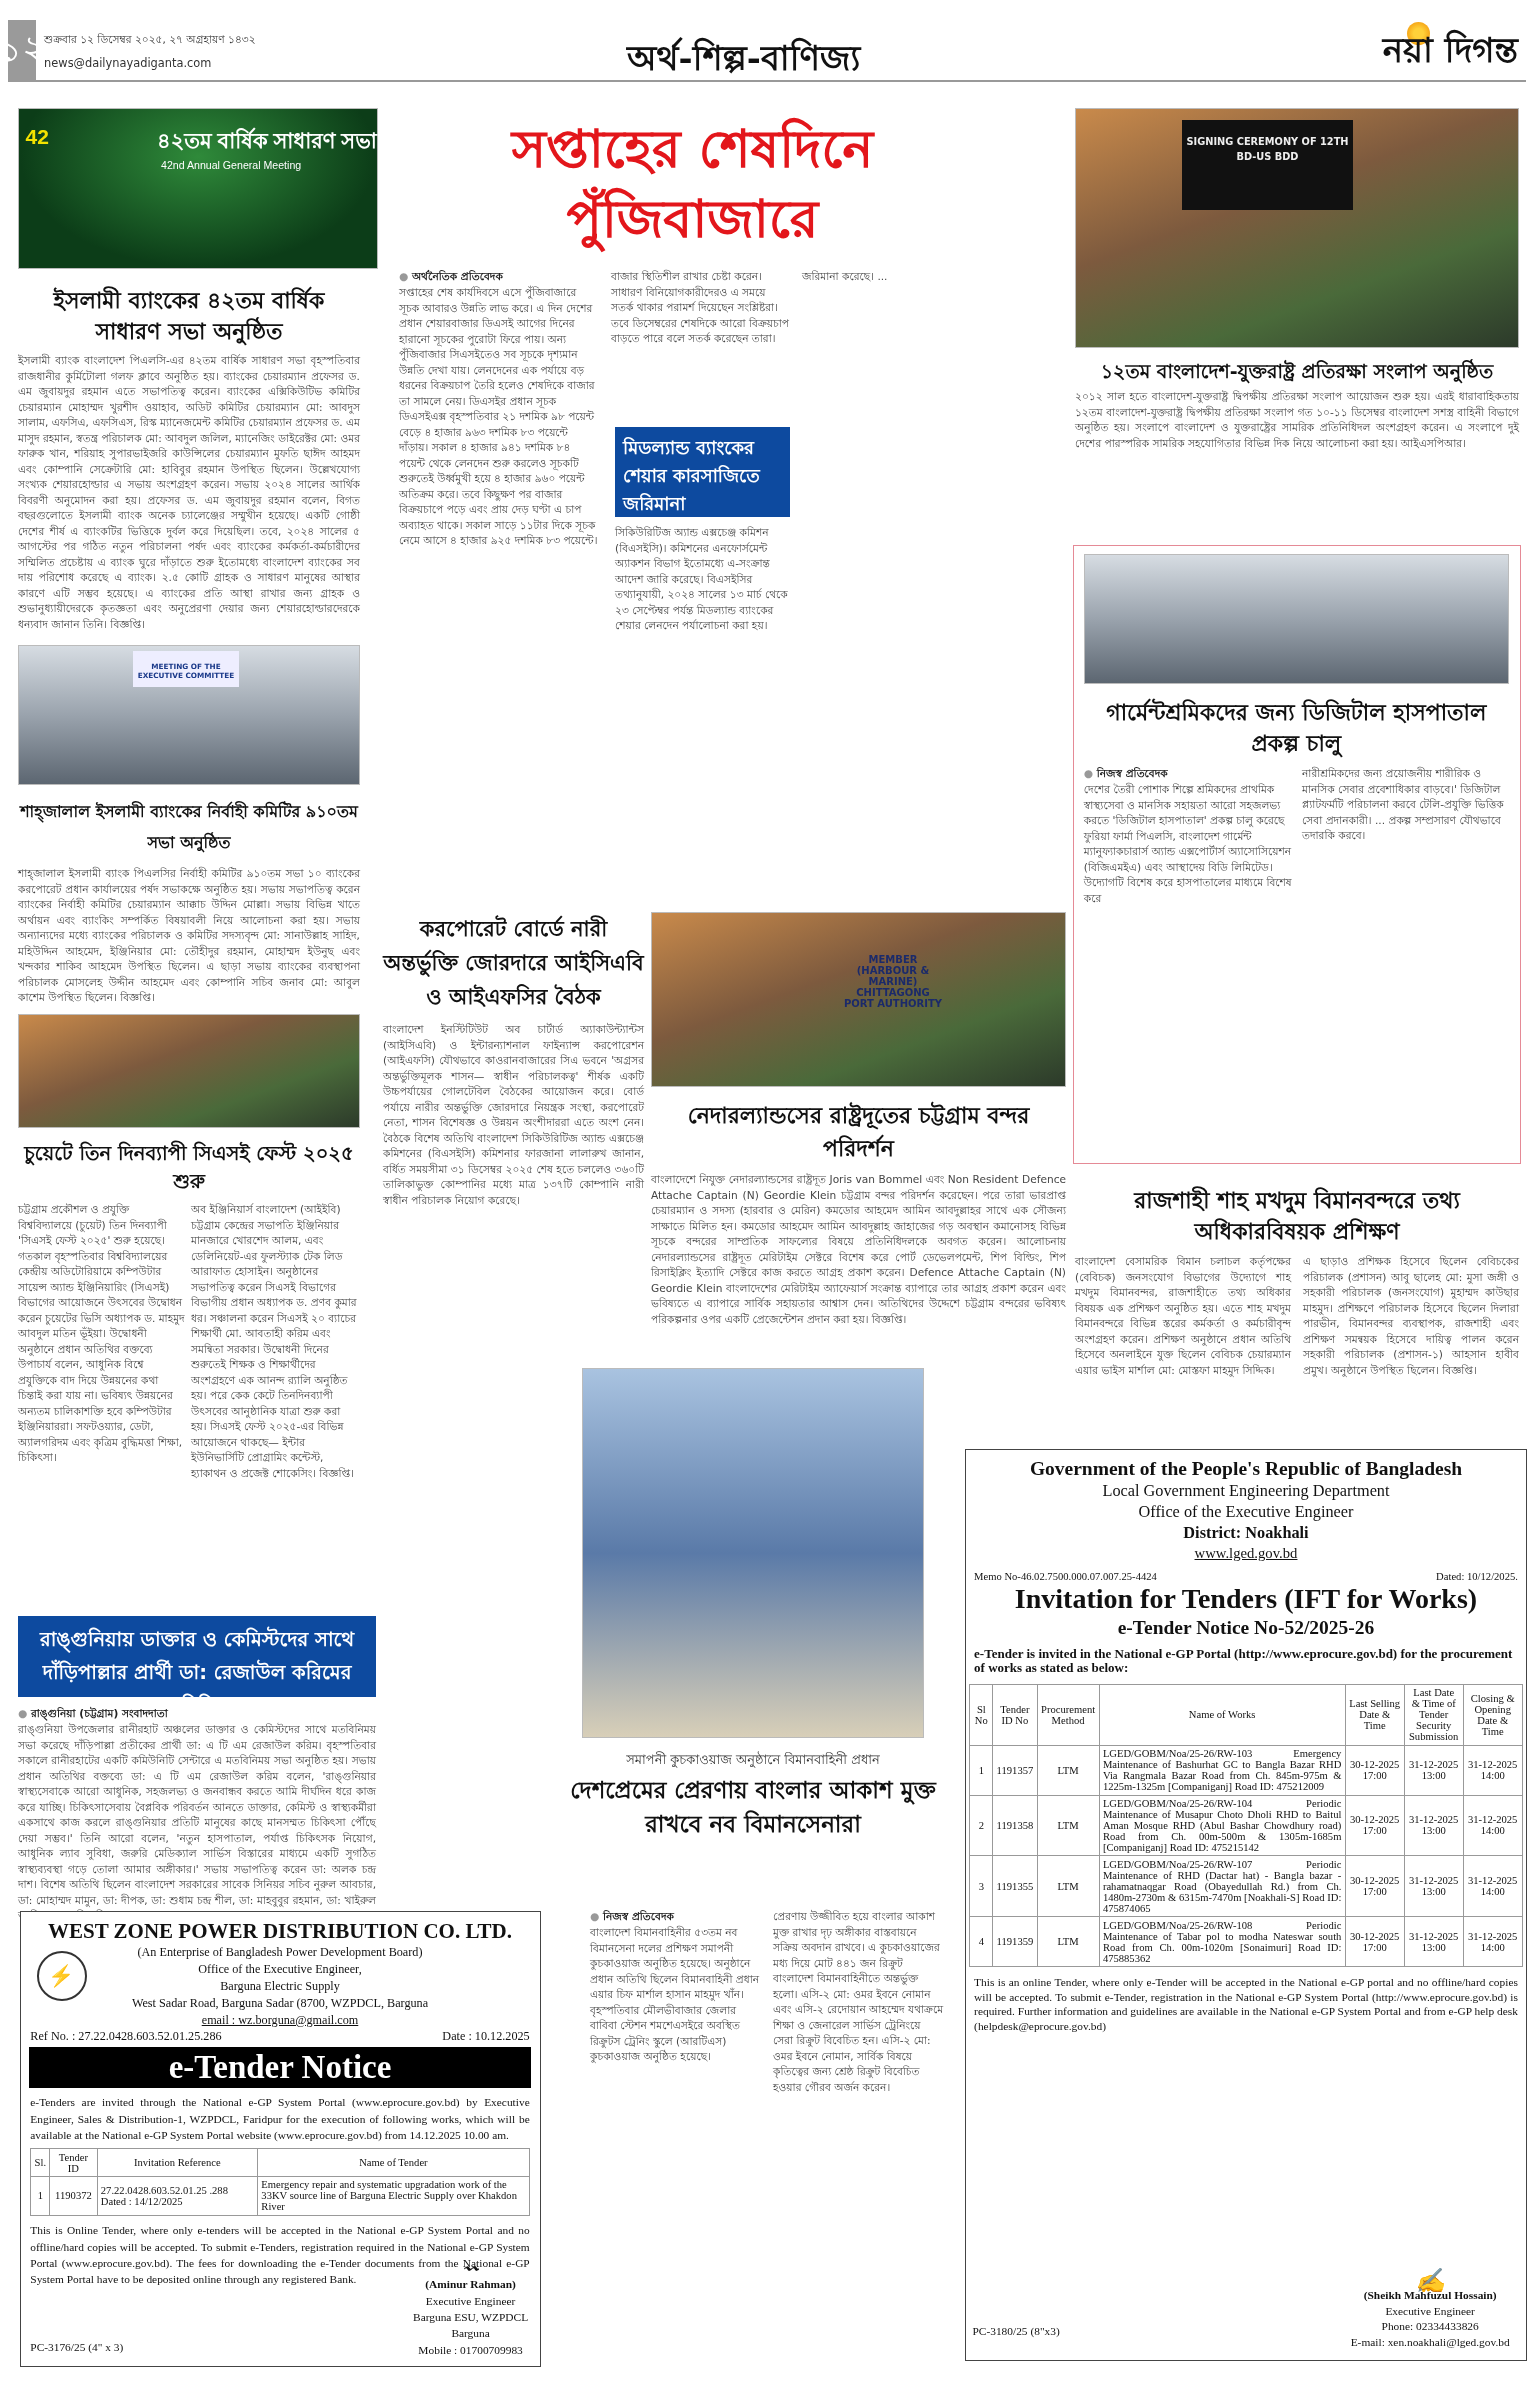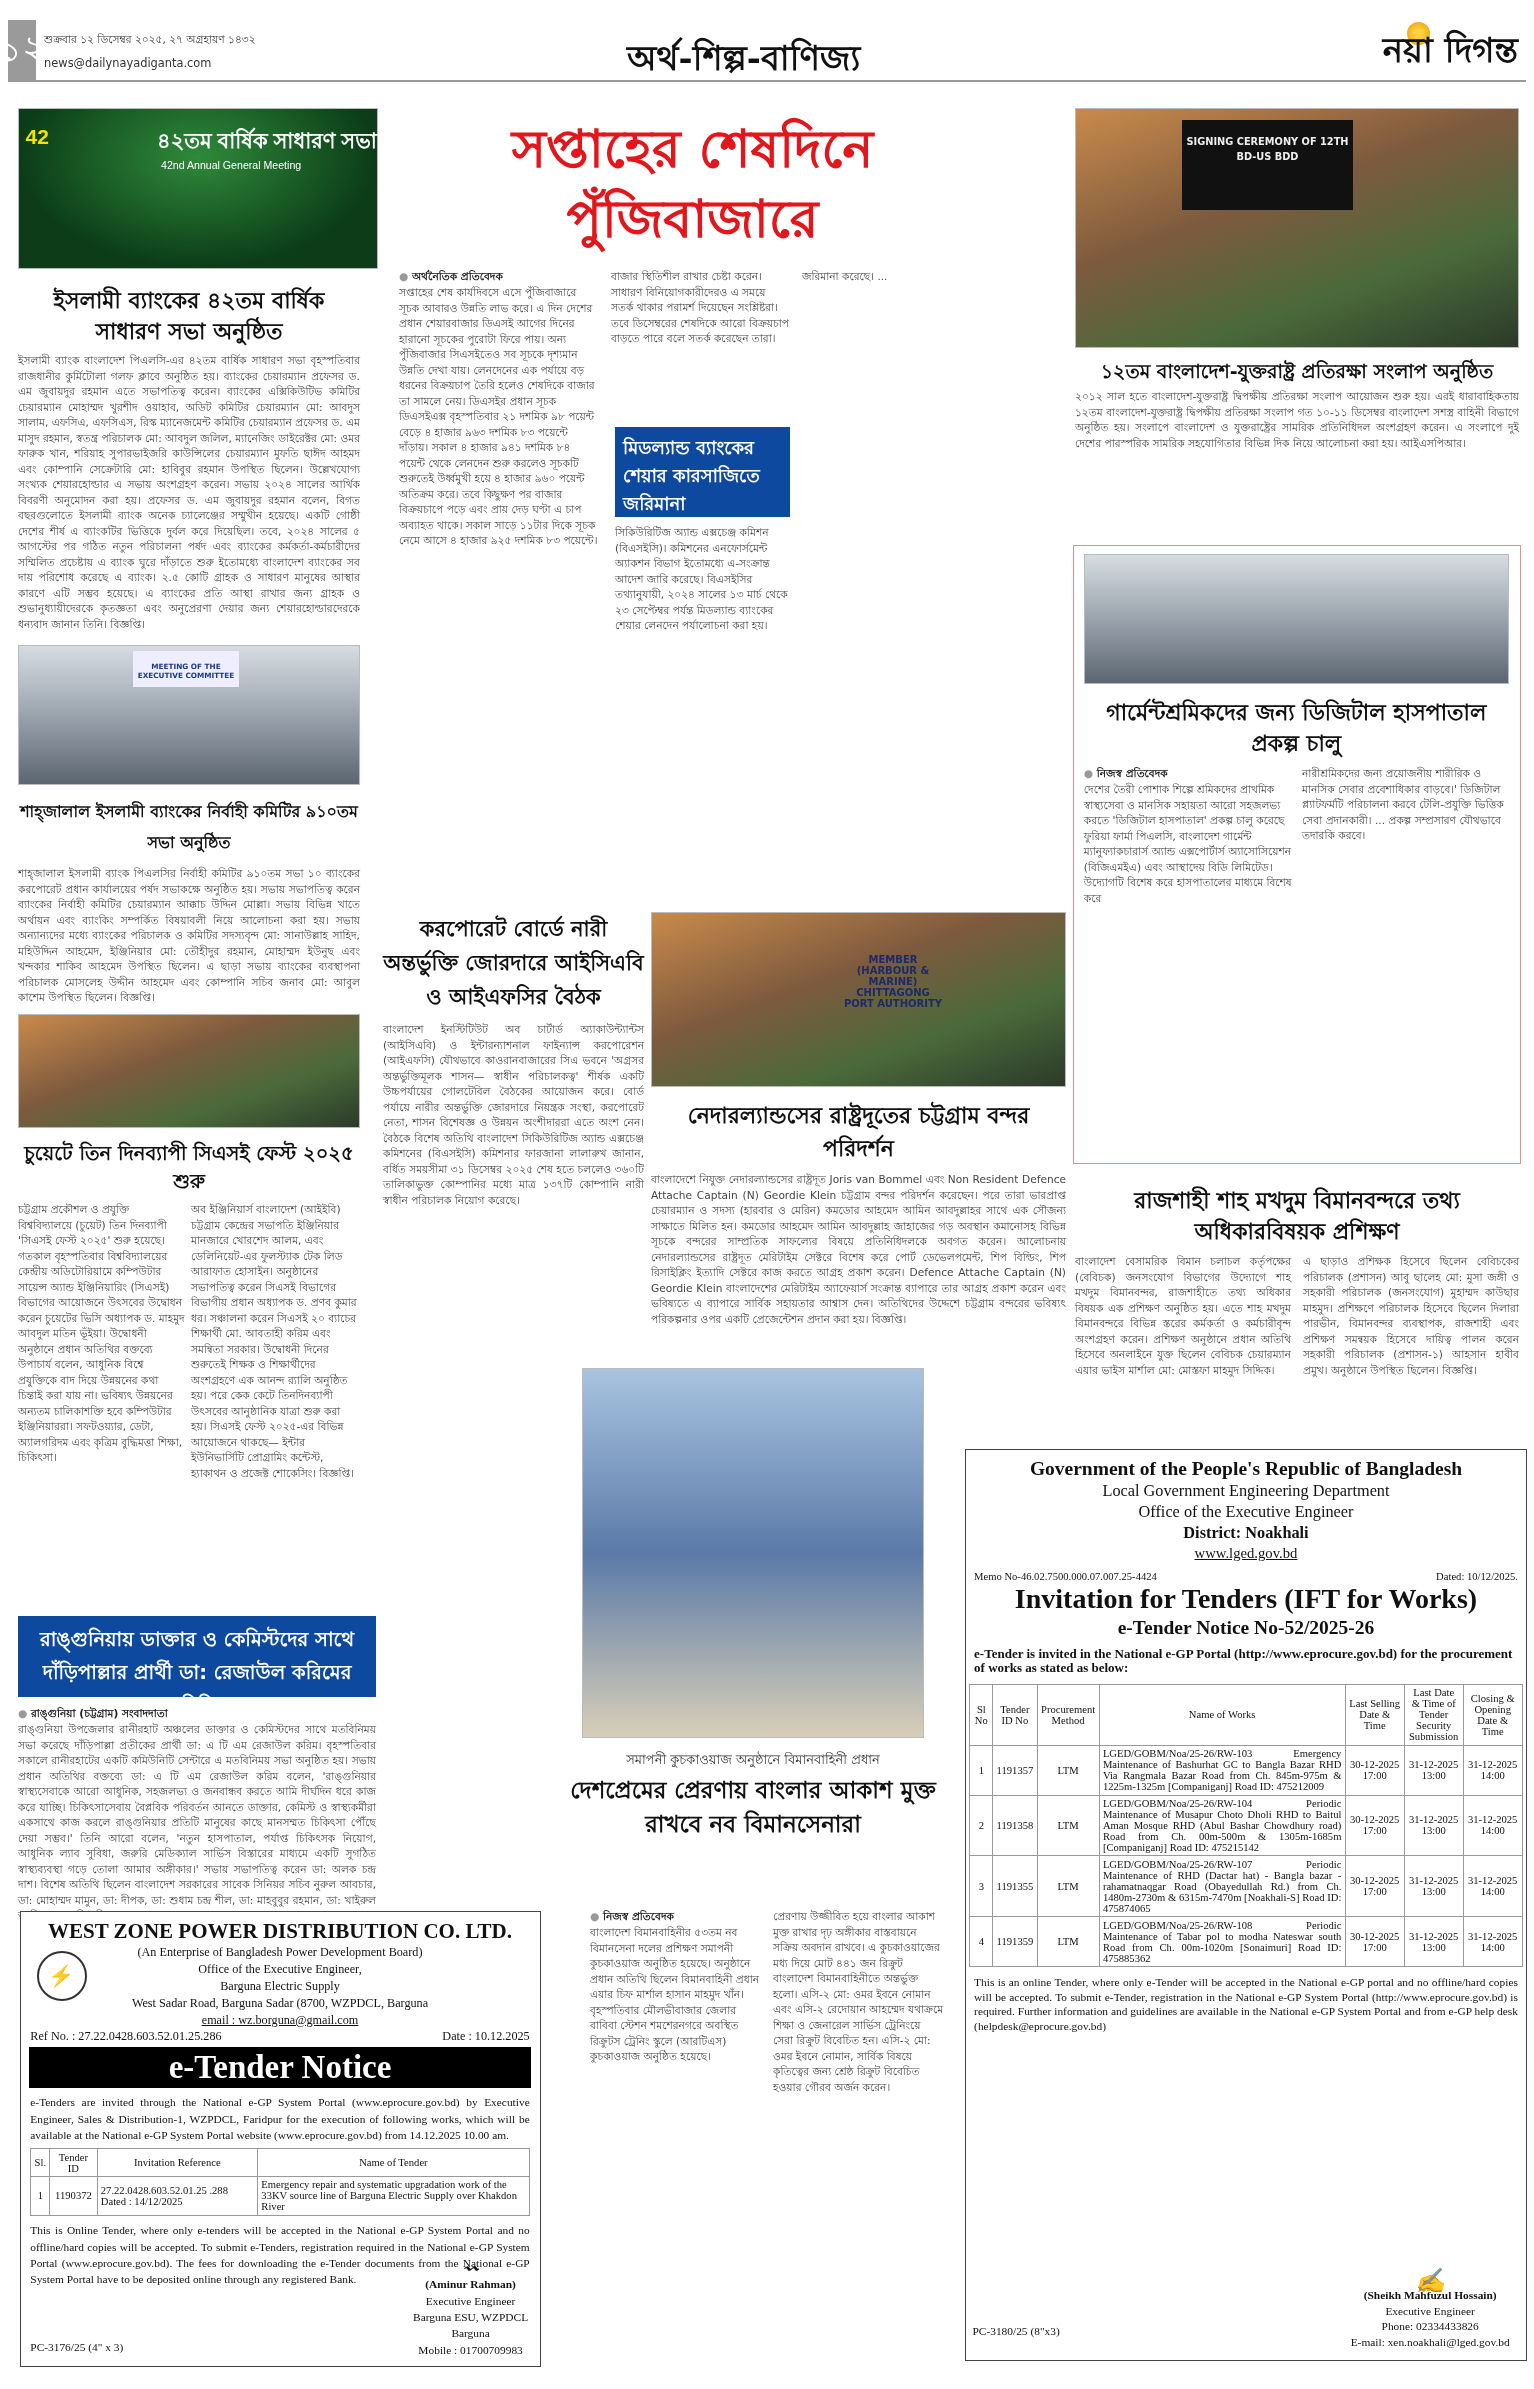--- a/index.html
+++ b/index.html
@@ -101,21 +101,21 @@
 <div class="abs photo room" style="left:651px;top:912px;width:415px;height:175px;">
   <div style="position:absolute;left:188px;top:41px;color:#1b2a6a;font-size:10px;font-weight:bold;width:106px;text-align:center;">MEMBER (HARBOUR &amp; MARINE) CHITTAGONG PORT AUTHORITY</div>
 </div>
 <div class="abs hl" style="left:651px;top:1099px;width:415px;font-size:22px;line-height:33px;">নেদারল্যান্ডসের রাষ্ট্রদূতের চট্টগ্রাম বন্দর পরিদর্শন</div>
 <div class="abs body-text" style="left:651px;top:1172px;width:415px;">বাংলাদেশে নিযুক্ত নেদারল্যান্ডসের রাষ্ট্রদূত Joris van Bommel এবং Non Resident Defence Attache Captain (N) Geordie Klein চট্টগ্রাম বন্দর পরিদর্শন করেছেন। পরে তারা ভারপ্রাপ্ত চেয়ারম্যান ও সদস্য (হারবার ও মেরিন) কমডোর আহমেদ আমিন আবদুল্লাহর সাথে এক সৌজন্য সাক্ষাতে মিলিত হন। কমডোর আহমেদ আমিন আবদুল্লাহ জাহাজের গড় অবস্থান কমানোসহ বিভিন্ন সূচকে বন্দরের সাম্প্রতিক সাফল্যের বিষয়ে প্রতিনিধিদলকে অবগত করেন। আলোচনায় নেদারল্যান্ডসের রাষ্ট্রদূত মেরিটাইম সেক্টরে বিশেষ করে পোর্ট ডেভেলপমেন্ট, শিপ বিল্ডিং, শিপ রিসাইক্লিং ইত্যাদি সেক্টরে কাজ করতে আগ্রহ প্রকাশ করেন। Defence Attache Captain (N) Geordie Klein বাংলাদেশের মেরিটাইম অ্যাফেয়ার্স সংক্রান্ত ব্যাপারে তার আগ্রহ প্রকাশ করেন এবং ভবিষ্যতে এ ব্যাপারে সার্বিক সহায়তার আশ্বাস দেন। অতিথিদের উদ্দেশে চট্টগ্রাম বন্দরের ভবিষ্যৎ পরিকল্পনার ওপর একটি প্রেজেন্টেশন প্রদান করা হয়। বিজ্ঞপ্তি।</div>
 
 <div class="abs photo parade" style="left:582px;top:1368px;width:342px;height:370px;"></div>
 <div class="abs hl" style="left:570px;top:1750px;width:366px;font-size:13px;font-weight:normal;color:#333;">সমাপনী কুচকাওয়াজ অনুষ্ঠানে বিমানবাহিনী প্রধান</div>
 <div class="abs hl" style="left:570px;top:1773px;width:366px;font-size:23px;line-height:34px;">দেশপ্রেমের প্রেরণায় বাংলার আকাশ মুক্ত রাখবে নব বিমানসেনারা</div>
 <div class="abs byline" style="left:590px;top:1909px;">নিজস্ব প্রতিবেদক</div>
-<div class="abs body-text" style="left:590px;top:1925px;width:171px;text-align:left;">বাংলাদেশ বিমানবাহিনীর ৫৩তম নব বিমানসেনা দলের প্রশিক্ষণ সমাপনী কুচকাওয়াজ অনুষ্ঠিত হয়েছে। অনুষ্ঠানে প্রধান অতিথি ছিলেন বিমানবাহিনী প্রধান এয়ার চিফ মার্শাল হাসান মাহমুদ খাঁন। বৃহস্পতিবার মৌলভীবাজার জেলার বাবিবা স্টেশন শমশেরনগরে অবস্থিত রিক্রুটস ট্রেনিং স্কুলে (আরটিএস) কুচকাওয়াজ অনুষ্ঠিত হয়েছে।</div>
+<div class="abs body-text" style="left:590px;top:1925px;width:171px;text-align:left;">বাংলাদেশ বিমানবাহিনীর ৫৩তম নব বিমানসেনা দলের প্রশিক্ষণ সমাপনী কুচকাওয়াজ অনুষ্ঠিত হয়েছে। অনুষ্ঠানে প্রধান অতিথি ছিলেন বিমানবাহিনী প্রধান এয়ার চিফ মার্শাল হাসান মাহমুদ খাঁন। বৃহস্পতিবার মৌলভীবাজার জেলার বাবিবা স্টেশন শমশেএসইরে অবস্থিত রিক্রুটস ট্রেনিং স্কুলে (আরটিএস) কুচকাওয়াজ অনুষ্ঠিত হয়েছে।</div>
 <div class="abs body-text" style="left:773px;top:1909px;width:171px;text-align:left;">প্রেরণায় উজ্জীবিত হয়ে বাংলার আকাশ মুক্ত রাখার দৃঢ় অঙ্গীকার বাস্তবায়নে সক্রিয় অবদান রাখবে। এ কুচকাওয়াজের মধ্য দিয়ে মোট ৪৪১ জন রিক্রুট বাংলাদেশ বিমানবাহিনীতে অন্তর্ভুক্ত হলো। এসি-২ মো: ওমর ইবনে নোমান এবং এসি-২ রেদোয়ান আহম্মেদ যথাক্রমে শিক্ষা ও জেনারেল সার্ভিস ট্রেনিংয়ে সেরা রিক্রুট বিবেচিত হন। এসি-২ মো: ওমর ইবনে নোমান, সার্বিক বিষয়ে কৃতিত্বের জন্য শ্রেষ্ঠ রিক্রুট বিবেচিত হওয়ার গৌরব অর্জন করেন।</div>
 
 <div class="abs tender-box" style="left:19.5px;top:1911px;width:521px;height:456px;">
   <div style="text-align:center;font-size:21px;font-weight:bold;margin-top:6.5px;">WEST ZONE POWER DISTRIBUTION CO. LTD.</div>
   <div style="position:absolute;left:16.3px;top:39px;width:50px;height:50px;border:2.4px double #333;border-radius:50%;text-align:center;line-height:46px;font-size:21px;">⚡</div>
   <div style="text-align:center;font-size:12.2px;line-height:17px;">
     <div>(An Enterprise of Bangladesh Power Development Board)</div>
     <div>Office of the Executive Engineer,</div>
     <div>Barguna Electric Supply</div>
     <div>West Sadar Road, Barguna Sadar (8700, WZPDCL, Barguna</div>

